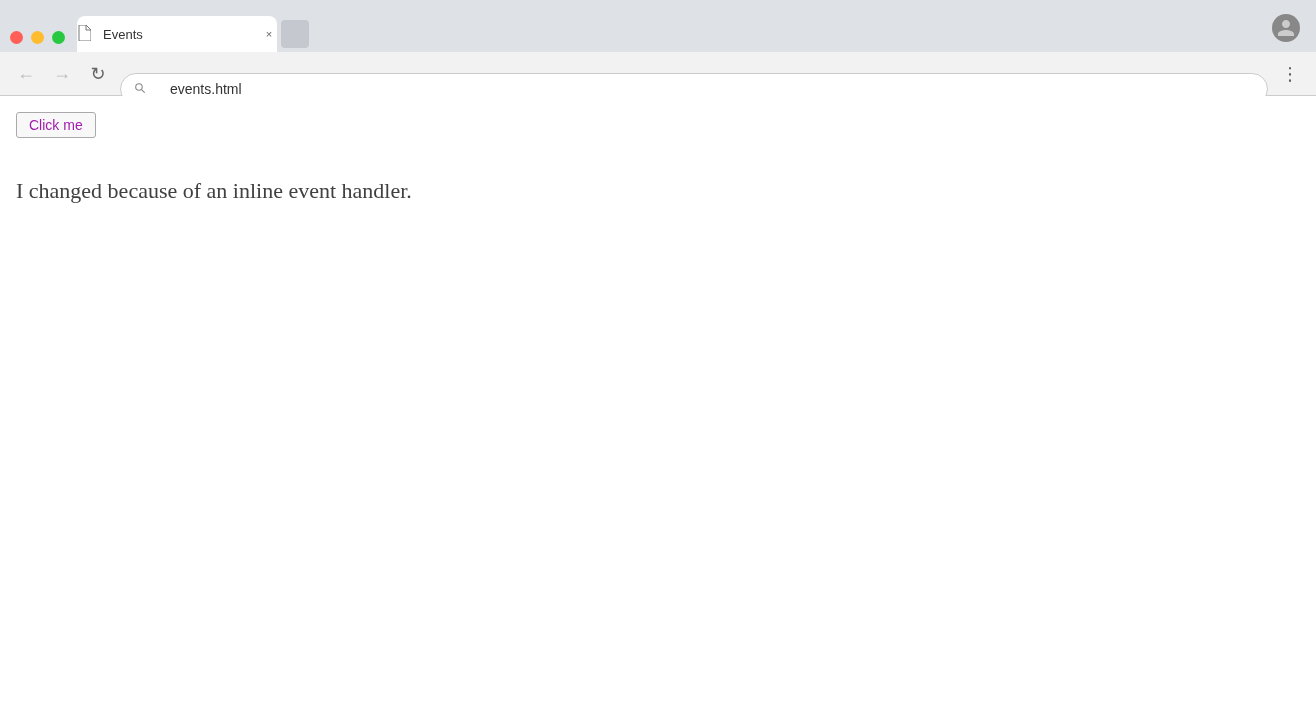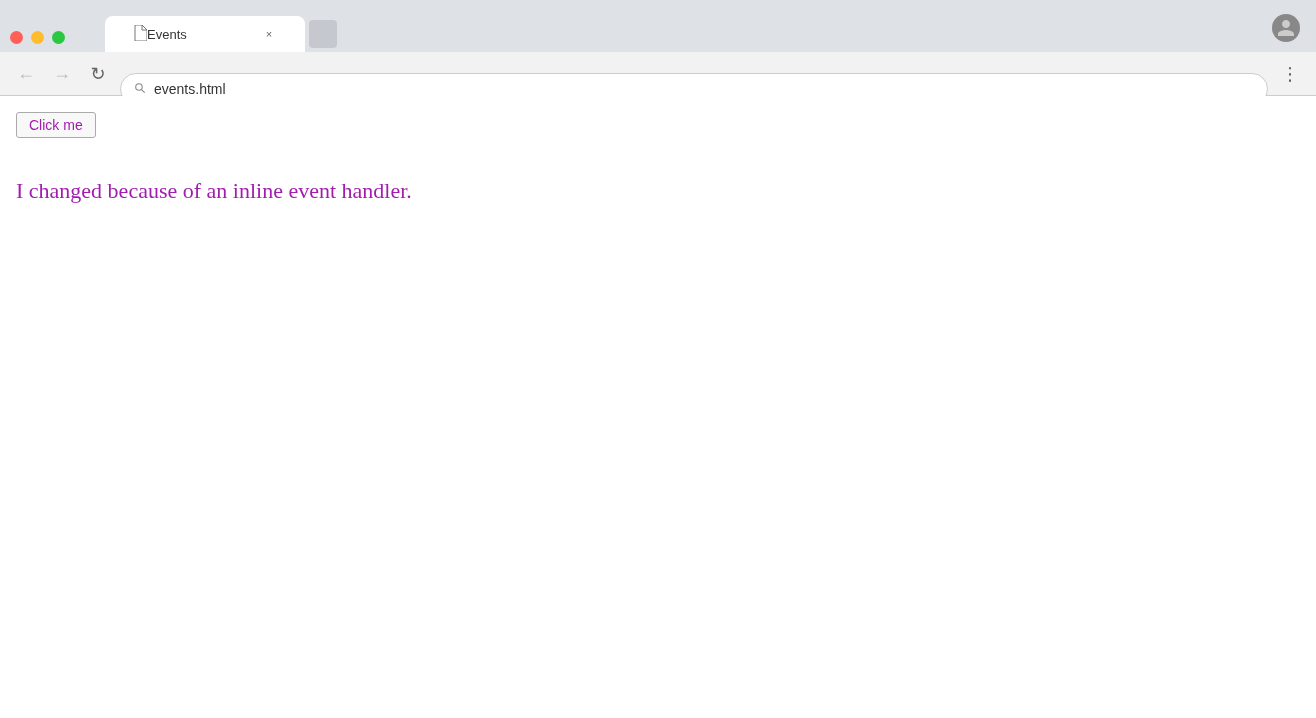--- a/index.html
+++ b/index.html
@@ -61,26 +61,25 @@
       align-items: flex-end;
       flex: 1;
     }
 
     .tab-active {
       background: #ffffff;
       border-radius: 8px 8px 0 0;
       height: 36px;
       display: flex;
       align-items: center;
-      padding: 0 28px;
-      gap: 0;
+      padding: 0 0;
+      gap: 12px;
       min-width: 200px;
       max-width: 240px;
       position: relative;
-      margin-left: 28px;
     }
 
     .tab-icon {
       color: #666;
       font-size: 13px;
     }
 
     .tab-title {
       font-size: 13px;
       color: #333;
@@ -160,21 +159,21 @@
 
     .address-bar-container {
       flex: 1;
       display: flex;
       align-items: center;
       background: #ffffff;
       border: 1px solid #ccc;
       border-radius: 20px;
       height: 32px;
       padding: 0 12px;
-      gap: 8px;
+      gap: 24px;
       margin-top: 31px;
     }
 
     .search-icon {
       color: #888;
       font-size: 13px;
     }
 
     .address-input {
       flex: 1;
@@ -215,21 +214,21 @@
       padding: 4px 12px;
       font-size: 14px;
       cursor: pointer;
       color: #a21caf;
       font-family: -apple-system, BlinkMacSystemFont, 'Segoe UI', sans-serif;
     }
 
     .page-paragraph {
       margin-top: 40px;
       font-size: 22px;
-      color: #a21caf;
+      color: #404040;
       font-family: Georgia, 'Times New Roman', serif;
       font-weight: normal;
     }
   </style>
 </head>
 <body>
 
 <div class="browser-shell">
 
   <div class="title-bar">

